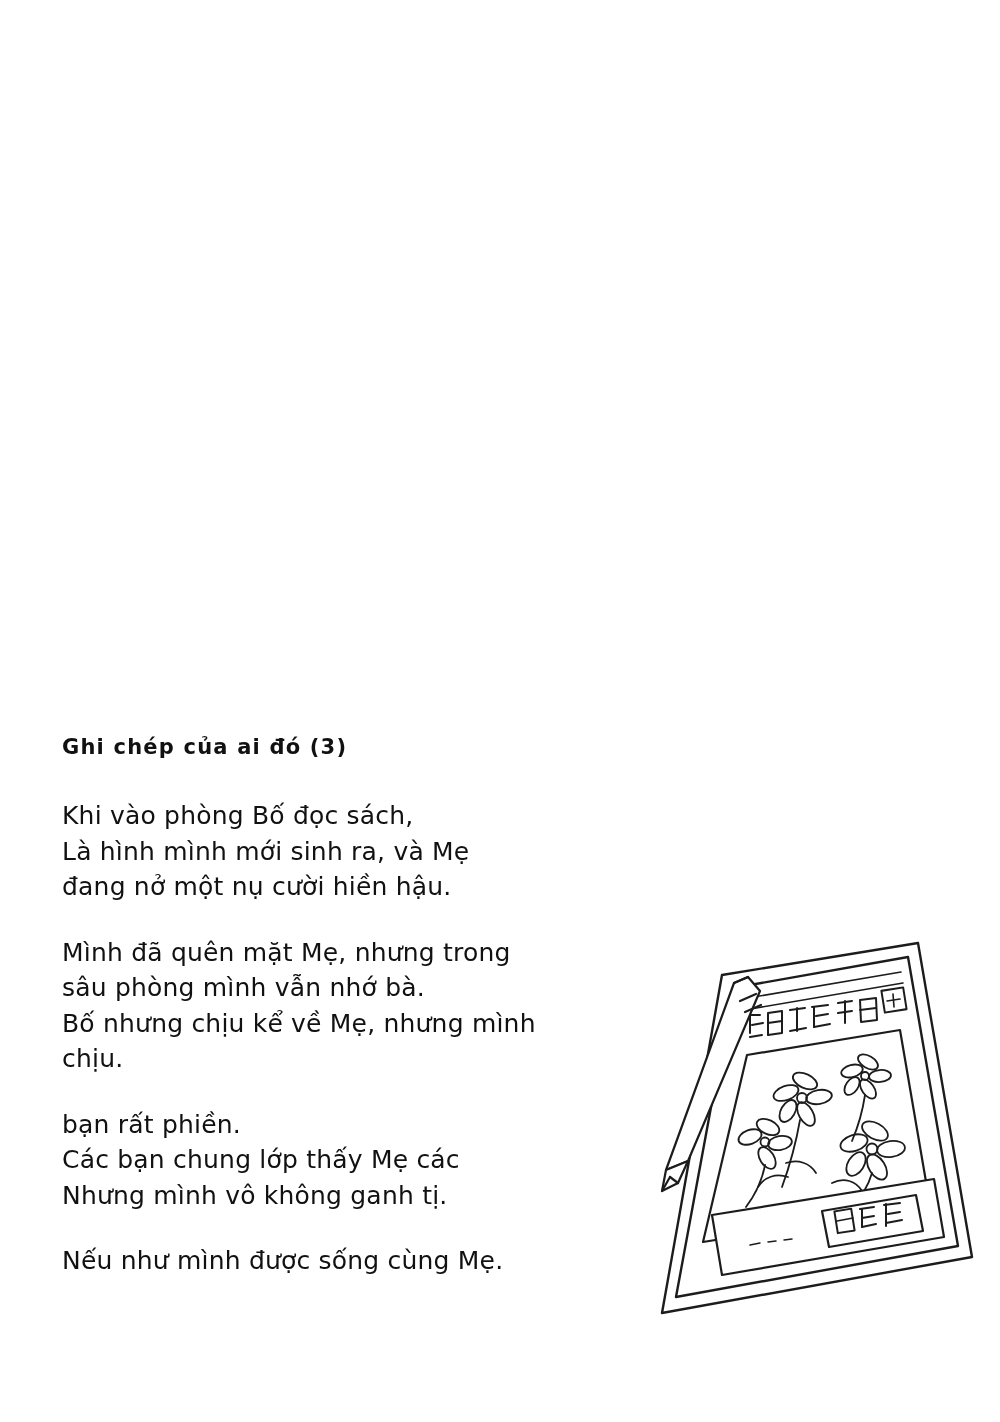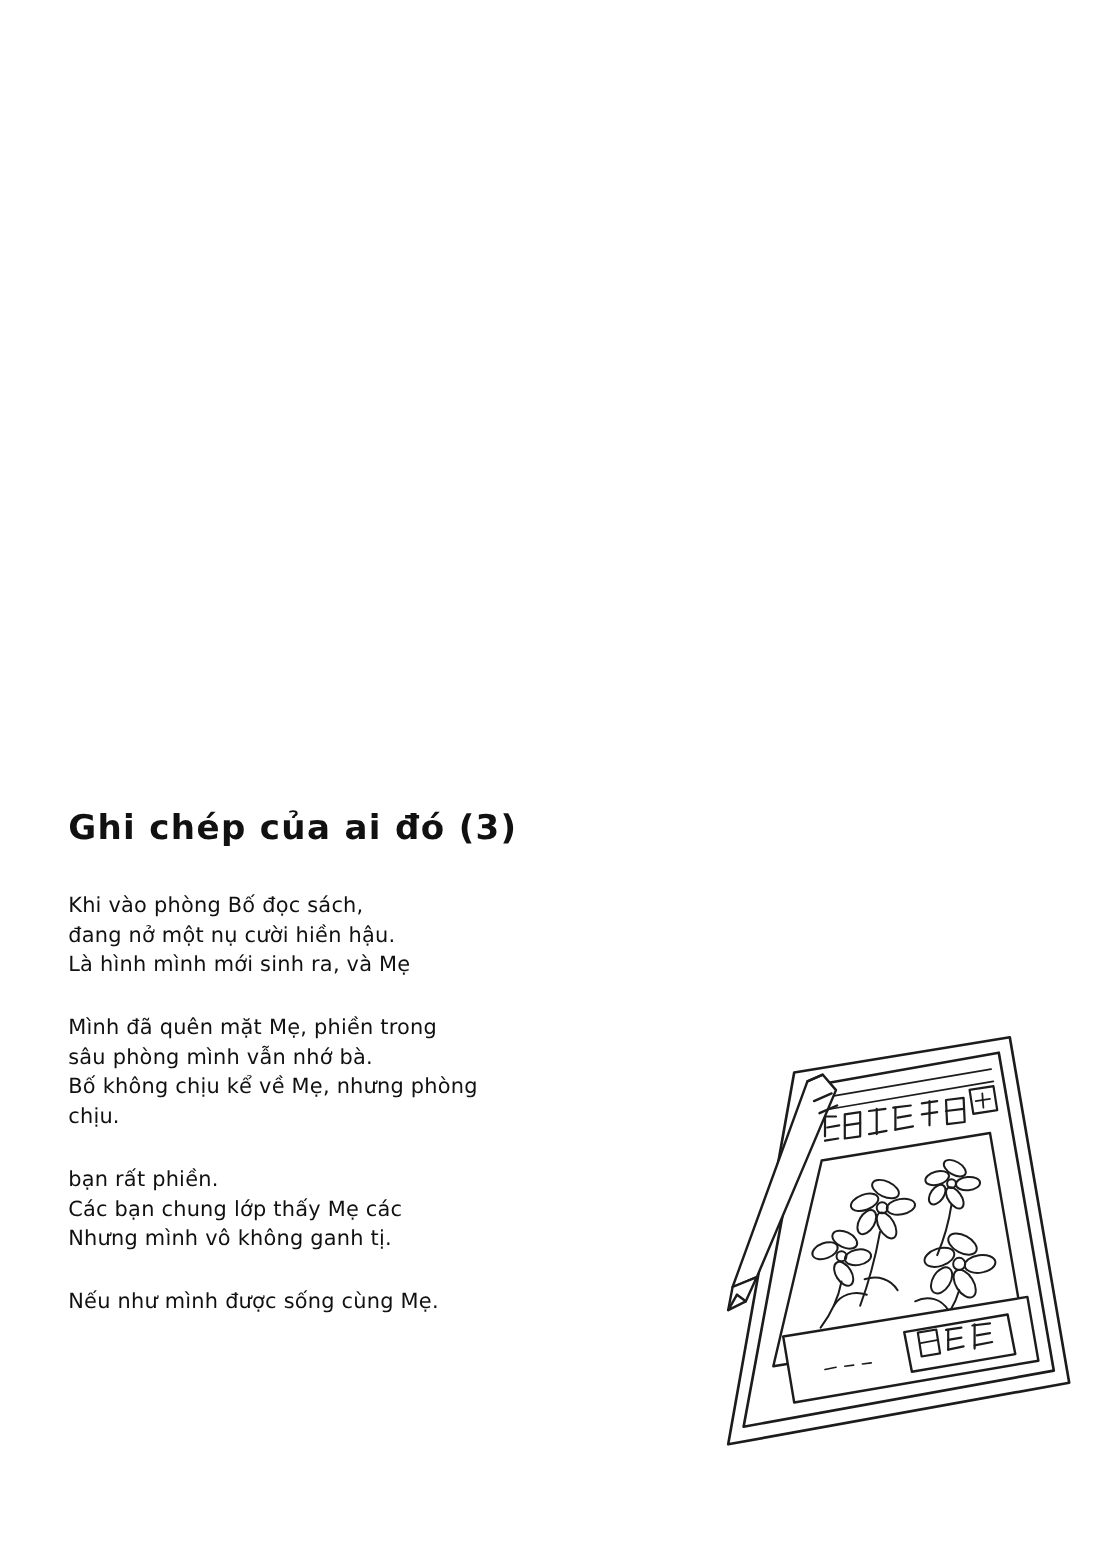--- a/index.html
+++ b/index.html
@@ -25,30 +25,30 @@
   
   .text-col {
     position: absolute;
     left: 62px;
     top: 735px;
     width: 560px;
   }
 
   .note-title {
     font-family: "DejaVu Sans", sans-serif;
-    font-size: 31px;
+    font-size: 21px;
     font-weight: 700;
     letter-spacing: 1.2px;
     color: #111111;
     margin: 0 0 38px 0;
     line-height: 1.2;
   }
 
   .para {
-    font-size: 19px;
+    font-size: 25px;
     line-height: 1.42;
     color: #111111;
     margin: 0 0 30px 0;
     letter-spacing: 0.2px;
   }
   .para:last-child { margin-bottom: 0; margin-top: 26px; }
 
   .para .line { display: block; }
 
   
@@ -65,28 +65,28 @@
 <body>
 
 <div class="page">
 
   <div class="text-col">
 
     <h1 class="note-title">Ghi chép của ai đó (3)</h1>
 
     <p class="para">
       <span class="line">Khi vào phòng Bố đọc sách,</span>
+      <span class="line">Là hình mình mới sinh ra, và Mẹ</span>
       <span class="line">đang nở một nụ cười hiền hậu.</span>
-      <span class="line">Là hình mình mới sinh ra, và Mẹ</span>
-    </p>
-
-    <p class="para">
-      <span class="line">Mình đã quên mặt Mẹ, phiền trong</span>
+    </p>
+
+    <p class="para">
+      <span class="line">Mình đã quên mặt Mẹ, nhưng trong</span>
       <span class="line">sâu phòng mình vẫn nhớ bà.</span>
-      <span class="line">Bố không chịu kể về Mẹ, nhưng phòng</span>
+      <span class="line">Bố nhưng chịu kể về Mẹ, nhưng mình</span>
       <span class="line">chịu.</span>
     </p>
 
     <p class="para">
       <span class="line">bạn rất phiền.</span>
       <span class="line">Các bạn chung lớp thấy Mẹ các</span>
       <span class="line">Nhưng mình vô không ganh tị.</span>
     </p>
 
     <p class="para">

